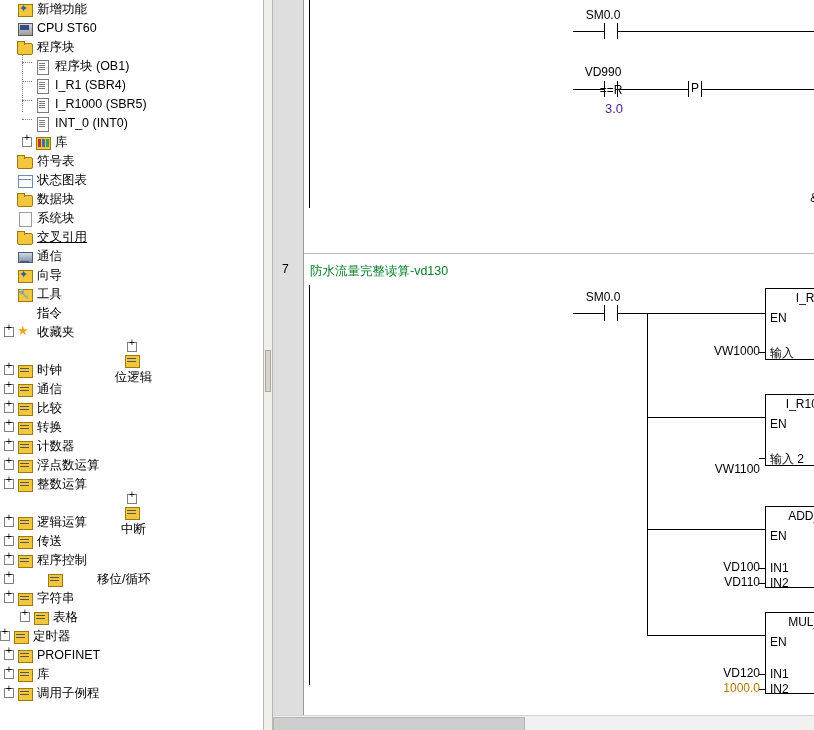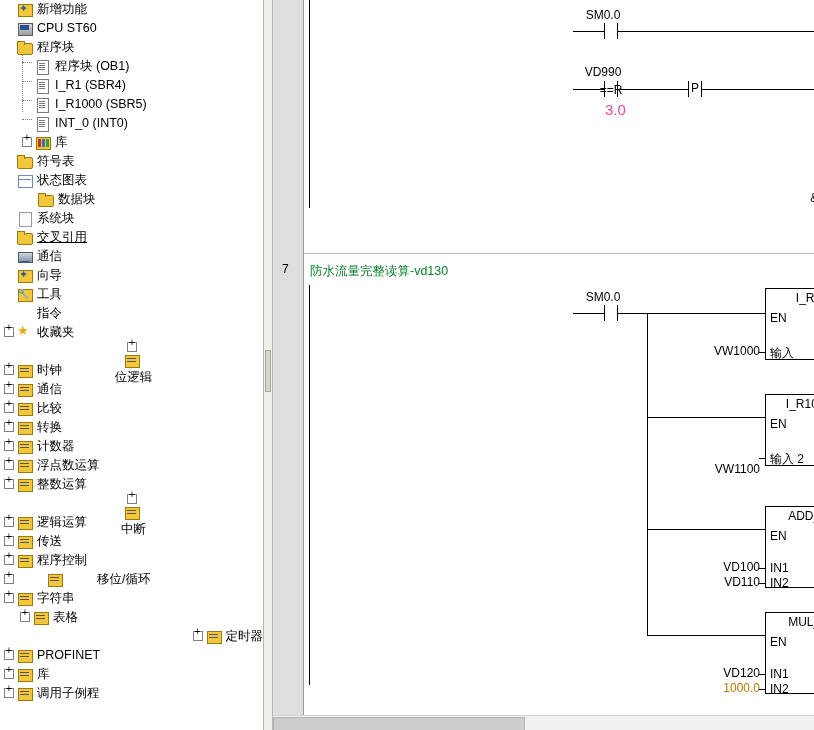--- a/index.html
+++ b/index.html
@@ -334,22 +334,22 @@
   .contact .bar.r { left: 17px; }
 
   .contact-label {
     position: absolute;
     font-size: 12px;
     white-space: nowrap;
     text-align: center;
   }
   .contact-sub {
     position: absolute;
-    font-size: 15px;
-    color: #ec4899;
+    font-size: 13px;
+    color: #4c1d95;
     white-space: nowrap;
   }
 
   
   .pbox {
     position: absolute;
     font-size: 12px;
     width: 14px;
     text-align: center;
   }
@@ -441,21 +441,21 @@
         <div class="tree-item" style="padding-left: 4px;">
           <span class="expander"></span>
           <span class="ico ico-folder"></span>
           <span class="label">符号表</span>
         </div>
         <div class="tree-item" style="padding-left: 4px;">
           <span class="expander"></span>
           <span class="ico ico-grid"></span>
           <span class="label">状态图表</span>
         </div>
-        <div class="tree-item" style="padding-left: 4px; margin-left: 21px;">
+        <div class="tree-item" style="padding-left: 4px;">
           <span class="expander"></span>
           <span class="ico ico-folder"></span>
           <span class="label">数据块</span>
         </div>
         <div class="tree-item" style="padding-left: 4px;">
           <span class="expander"></span>
           <span class="ico ico-plain"></span>
           <span class="label">系统块</span>
         </div>
         <div class="tree-item" style="padding-left: 4px; text-decoration: underline;">
@@ -556,21 +556,21 @@
         <div class="tree-item" style="padding-left: 4px;">
           <span class="expander has-box"></span>
           <span class="ico ico-instr"></span>
           <span class="label">字符串</span>
         </div>
         <div class="tree-item" style="padding-left: 20px;">
           <span class="expander has-box"></span>
           <span class="ico ico-instr"></span>
           <span class="label">表格</span>
         </div>
-        <div class="tree-item" style="padding-left: 0; justify-content: flex-end;">
+        <div class="tree-item" style="padding-left: 0;">
           <span class="expander has-box"></span>
           <span class="ico ico-instr"></span>
           <span class="label">定时器</span>
         </div>
         <div class="tree-item" style="padding-left: 4px;">
           <span class="expander has-box"></span>
           <span class="ico ico-instr"></span>
           <span class="label">PROFINET</span>
         </div>
         <div class="tree-item" style="padding-left: 4px;">

